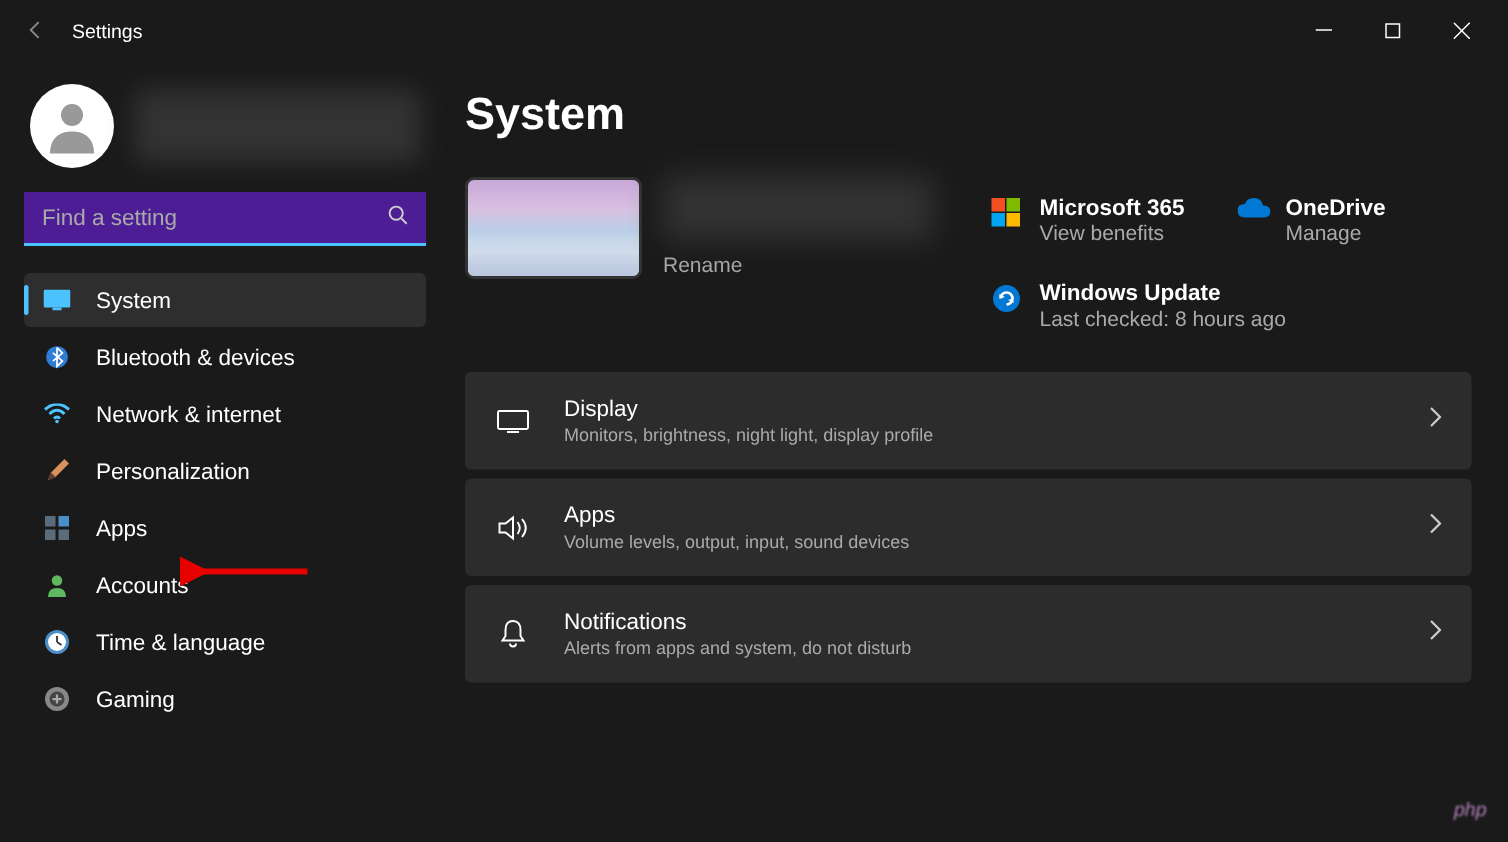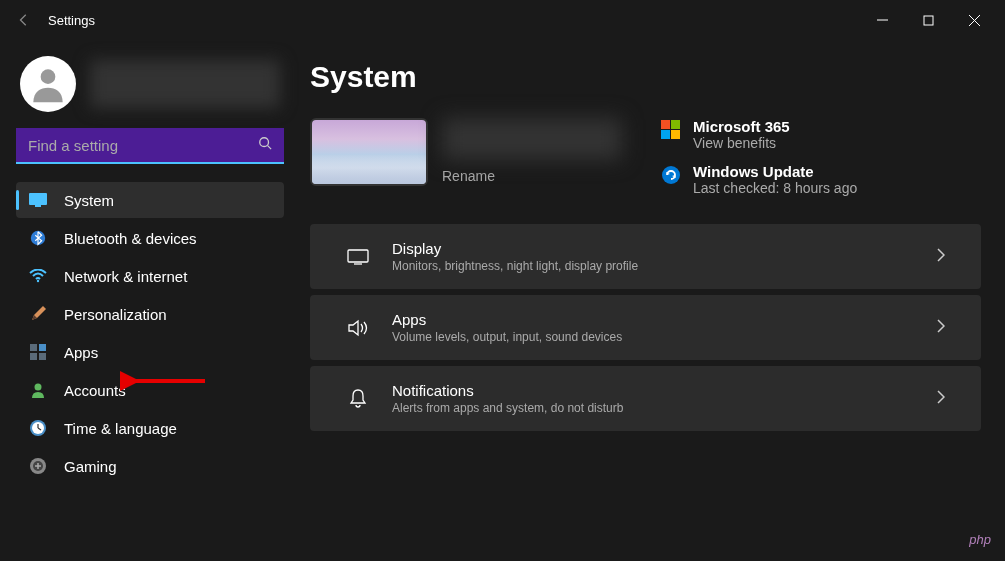--- a/index.html
+++ b/index.html
@@ -183,20 +183,21 @@
     .services {
       display: flex;
       flex-wrap: wrap;
       gap: 12px 24px;
       width: 320px;
     }
     .service-item {
       display: flex;
       gap: 12px;
       width: 140px;
+      margin-top: 12px;
     }
     .service-item.wide { width: 290px; }
     .service-icon {
       width: 20px;
       height: 20px;
       flex-shrink: 0;
       margin-top: 2px;
     }
     .service-title {
       font-size: 15px;
@@ -209,21 +210,21 @@
     .settings-list {
       display: flex;
       flex-direction: column;
       gap: 6px;
     }
     .settings-card {
       background: #2c2c2c;
       border-radius: 4px;
       display: flex;
       align-items: center;
-      padding: 16px 36px;
+      padding: 16px 20px;
       gap: 22px;
       cursor: pointer;
     }
     .card-icon {
       width: 24px;
       display: flex;
       align-items: center;
       justify-content: center;
       color: #fff;
     }
@@ -422,20 +423,31 @@
               <div style="background:#00a4ef"></div>
                 <div style="background:#ffb900"></div>
             </div>
           </div>
           <div>
             <div class="service-title">Microsoft 365</div>
             <div class="service-sub">View benefits</div>
           </div>
         </div>
 
+        <div class="service-item">
+          <div class="service-icon">
+            <svg width="22" height="14" viewBox="0 0 22 14">
+                <path d="M5 13 Q0 13 0 8 Q0 4 5 4 Q6 0 11 0 Q16 0 17 5 Q22 5 22 9 Q22 13 17 13 Z" fill="#0078d4"></path>
+              </svg>
+          </div>
+          <div>
+            <div class="service-title">OneDrive</div>
+            <div class="service-sub">Manage</div>
+          </div>
+        </div>
 
         <div class="service-item wide">
           <div class="service-icon">
             <svg width="20" height="20" viewBox="0 0 20 20">
                 <circle cx="10" cy="10" r="9" fill="#0078d4"></circle>
                 <path d="M6 10 A4 4 0 1 1 10 14 M10 6 A4 4 0 0 1 14 10" stroke="#fff" stroke-width="1.8" fill="none"></path>
                 <path d="M5 7 L6 10 L9 9" fill="#fff"></path>
                 <path d="M15 13 L14 10 L11 11" fill="#fff"></path>
               </svg>
           </div>

